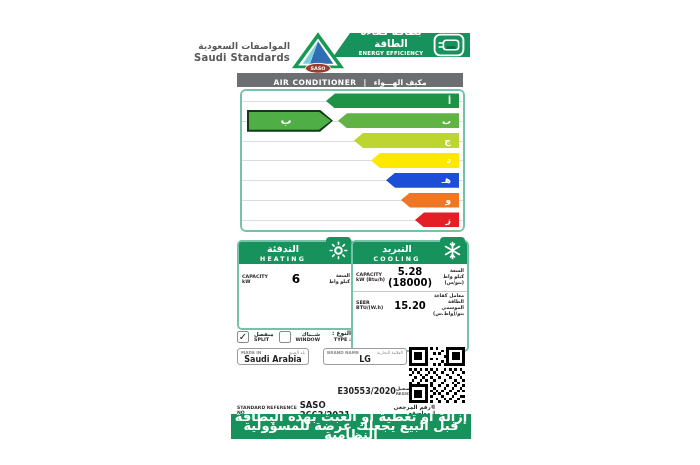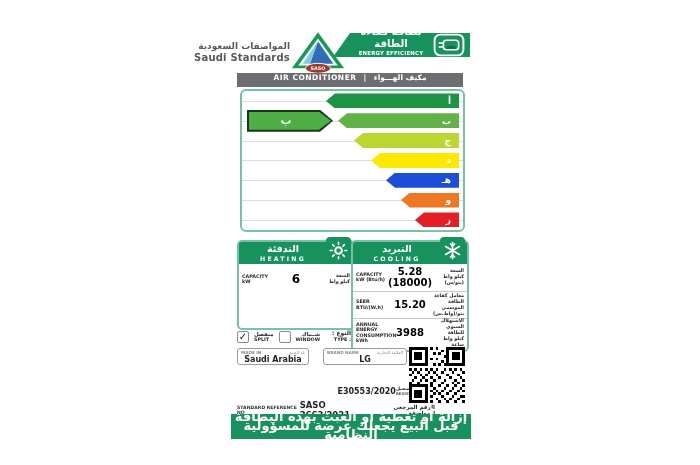--- a/index.html
+++ b/index.html
@@ -15,21 +15,21 @@
   .header-bar{position:absolute;left:147px;top:3px;width:137px;height:24px;
       background:var(--brand-green,#18925c);
       clip-path:polygon(17px 0,100% 0,100% 100%,0 100%);
       display:flex;align-items:center;}
   .header-text{flex:1;text-align:center;color:#fff;padding-left:16px;line-height:12px;}
   .header-text .ar{font-size:10px;font-weight:bold;}
   .header-text .en{font-size:5.4px;font-weight:bold;letter-spacing:.2px;line-height:7px;}
   .plug-wrap{width:32px;height:26px;margin-right:5px;flex:0 0 auto;}
 
   .product-bar{position:absolute;left:51px;top:43px;width:226px;height:14px;
-      background:var(--product-bar-gray,#6d6e71);color:#fff;display:flex;align-items:flex-start;
+      background:var(--product-bar-gray,#6d6e71);color:#fff;display:flex;align-items:flex-end;
       justify-content:center;gap:7px;font-size:7.5px;font-weight:bold;letter-spacing:.5px;}
 
   
   .scale-box{position:absolute;left:54px;top:59px;width:221px;height:139px;
       border:2px solid var(--box-border,#74c2a8);border-radius:6px;background:#fff;overflow:hidden;}
   .scale-row{position:relative;height:19.85px;}
   .scale-row .line{position:absolute;left:0;right:0;top:50%;height:1px;background:#dcdcdc;}
   .arrow{position:absolute;right:4px;top:2.4px;height:15px;
       clip-path:polygon(9px 0,100% 0,100% 100%,9px 100%,0 50%);
       display:flex;align-items:center;justify-content:flex-end;
@@ -264,31 +264,20 @@
       <div class="en-cell">
         <div>SEER</div>
           <div>BTU/(W.h)</div>
       </div>
       <div class="val-cell">15.20</div>
       <div class="ar-cell">
         <div>معامل كفاءة الطاقة الموسمي</div>
           <div>بتو/(واط.س)</div>
       </div>
     </div>
-    <div class="spec-row">
-      <div class="en-cell">
-        <div>ANNUAL ENERGY CONSUMPTION</div>
-          <div>kWh</div>
-      </div>
-      <div class="val-cell">3988</div>
-      <div class="ar-cell">
-        <div>الاستهلاك السنوي للطاقة</div>
-          <div>كيلو واط ساعة</div>
-      </div>
-    </div>
   </div>
 
   <div class="type-row">
     <div class="checkbox">✓</div>
     <div class="opt-label">
       <span class="opt-ar">منفصل</span>
       <span class="opt-en">SPLIT</span>
     </div>
     <div class="checkbox"></div>
     <div class="opt-label">

